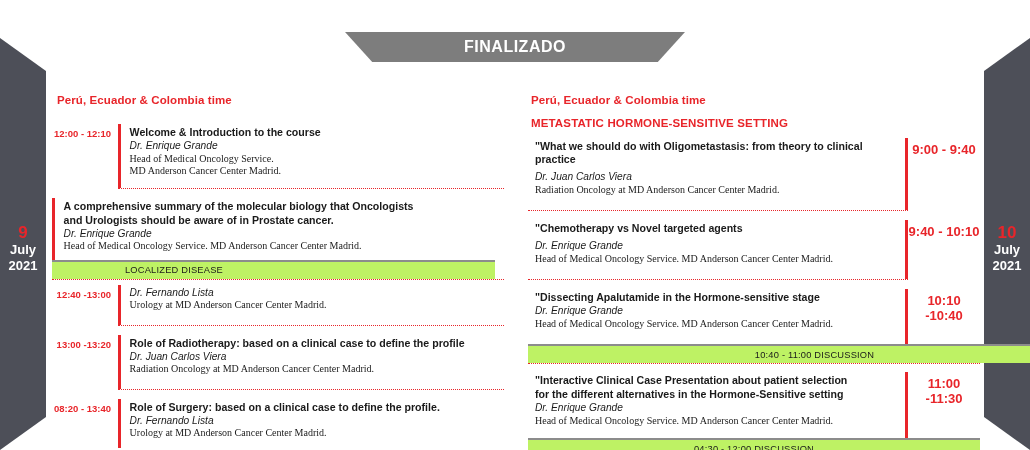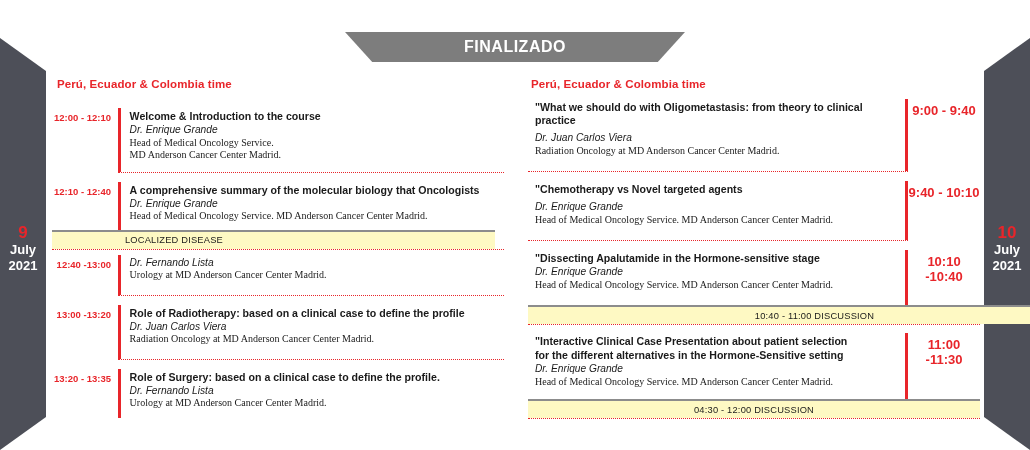--- a/index.html
+++ b/index.html
@@ -50,21 +50,21 @@
     left:984px;top:38px;height:412px;
     -webkit-clip-path:polygon(0 8%,100% 0,100% 100%,0 92%);
     clip-path:polygon(0 8%,100% 0,100% 100%,0 92%);
   }
   .daytab-inner{
     position:absolute;
     left:0;right:0;top:185px;
   }
 
   
-  .col{position:absolute;top:0;}
+  .col{position:absolute;top:16px;}
   .col-left{left:52px;width:452px;}
   .col-right{left:528px;width:452px;}
 
   .tz{
     color:#e8252a;
     font-size:11.5px;font-weight:bold;
     letter-spacing:.1px;
   }
 
   .sectitle{
@@ -147,21 +147,21 @@
     font-size:10px;
     line-height:12.5px;
     margin:0;
     font-family:Liberation Serif, serif;
   }
   .gap{height:10px;}
 
   
   .graybar{
     position:relative;
-    background:#fef9c3;
+    background:#bef264;
     border-top:2px solid #8c8c8c;
     height:19px;
     box-sizing:border-box;
     display:flex;
     align-items:center;
     font-size:9.3px;
     color:#1a1a1a;
     letter-spacing:.2px;
   }
   .graybar.left-label{padding-left:73px;}
@@ -204,24 +204,24 @@
         <p class="spk">Dr. Enrique Grande</p>
         <p class="aff">Head of Medical Oncology Service.</p>
         <p class="aff">MD Anderson Cancer Center Madrid.</p>
         <div class="gap"></div>
       </div>
     </div>
 
     <div class="sep" style="margin-left:66px;"></div>
 
     <div class="srow" style="margin-top:9px;">
-      <div class="time">12:10 - 12:40</div>
       <div class="bar"></div>
       <div class="body">
         <p class="ttl">A comprehensive summary of the molecular biology that Oncologists</p>
+        <p class="ttl">and Urologists should be aware of in Prostate cancer.</p>
         <p class="spk">Dr. Enrique Grande</p>
         <p class="aff">Head of Medical Oncology Service. MD Anderson Cancer Center Madrid.</p>
         <div class="gap" style="height:7px;"></div>
       </div>
     </div>
 
   </div>
 
   <div class="graybar left-label" style="width:443px;">
     <span>LOCALIZED DISEASE</span>
@@ -249,37 +249,38 @@
         <p class="ttl">Role of Radiotherapy: based on a clinical case to define the profile</p>
         <p class="spk">Dr. Juan Carlos Viera</p>
         <p class="aff">Radiation Oncology at MD Anderson Cancer Center Madrid.</p>
         <div class="gap" style="height:13px;"></div>
       </div>
     </div>
 
     <div class="sep" style="margin-left:66px;"></div>
 
     <div class="srow" style="margin-top:9px;">
-      <div class="time">13:20 - 13:35</div>
+      <div class="time">08:20 - 13:40</div>
       <div class="bar"></div>
       <div class="body">
         <p class="ttl">Role of Surgery: based on a clinical case to define the profile.</p>
         <p class="spk">Dr. Fernando Lista</p>
         <p class="aff">Urology at MD Anderson Cancer Center Madrid.</p>
         <div class="gap" style="height:8px;"></div>
       </div>
     </div>
 
   </div>
 </div>
 
 <div class="col col-right">
 
   <div class="tz" style="margin-top:78px;margin-left:3px;">Perú, Ecuador &amp; Colombia time</div>
 
+  <div class="sectitle" style="margin-top:11px;margin-left:3px;">METASTATIC HORMONE-SENSITIVE SETTING</div>
 
   <div class="rowlist" style="margin-top:9px;">
 
     <div class="srow">
       <div class="body">
         <p class="ttl">"What we should do with Oligometastasis: from theory to clinical practice</p>
         <div style="height:4px;"></div>
         <p class="spk">Dr. Juan Carlos Viera</p>
         <p class="aff">Radiation Oncology at MD Anderson Cancer Center Madrid.</p>
         <div class="gap" style="height:14px;"></div>

